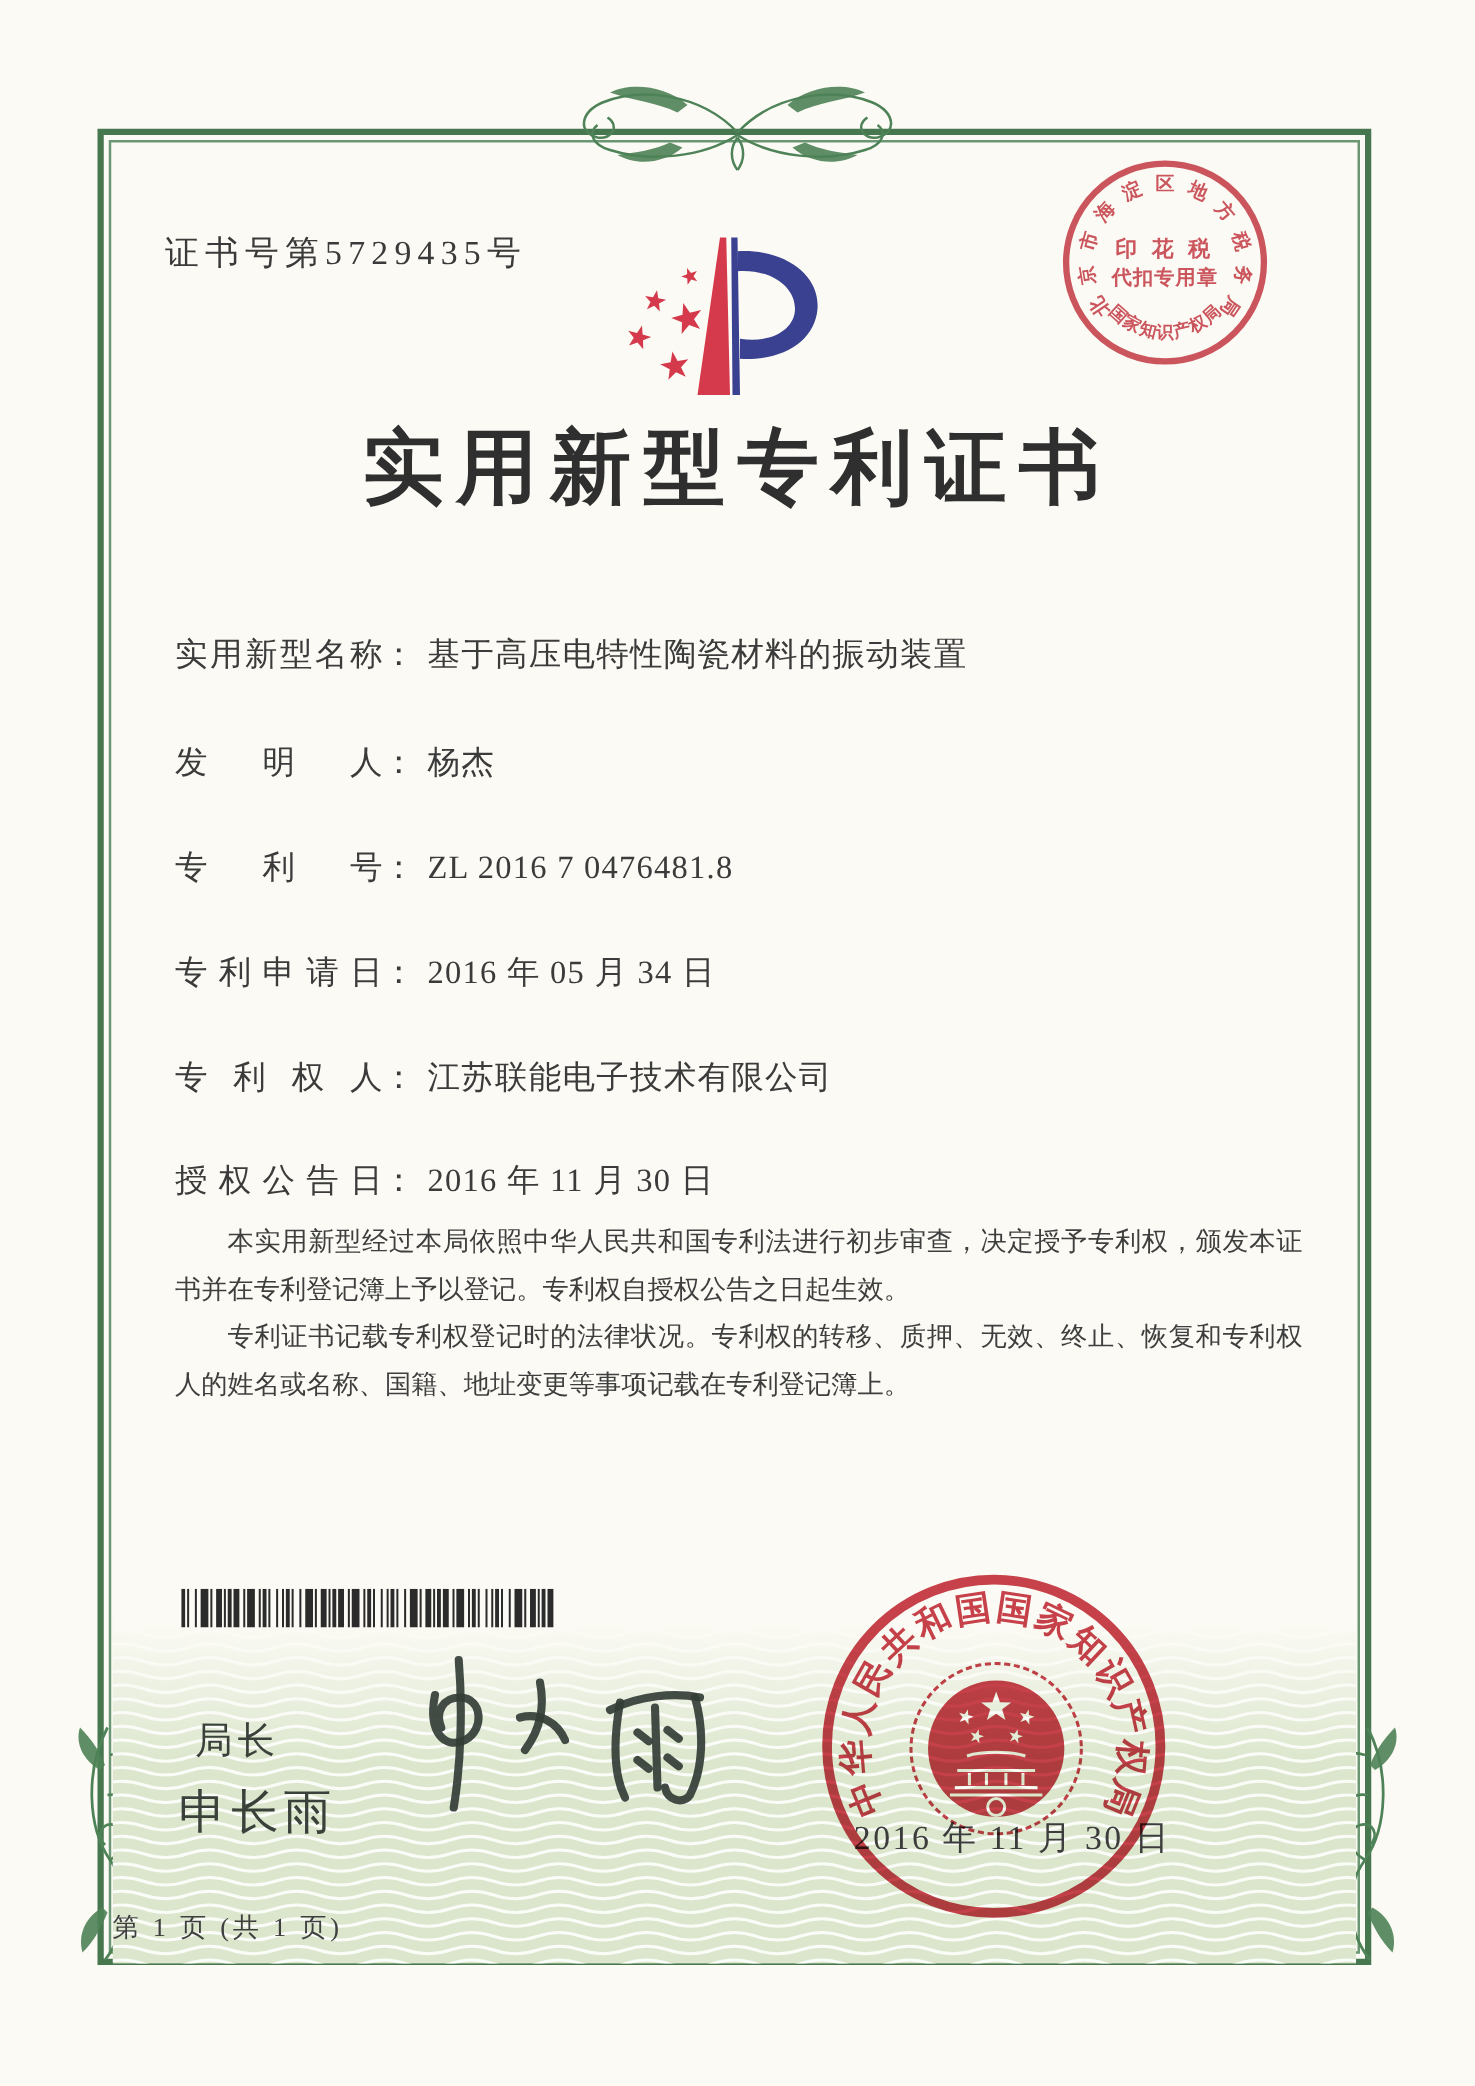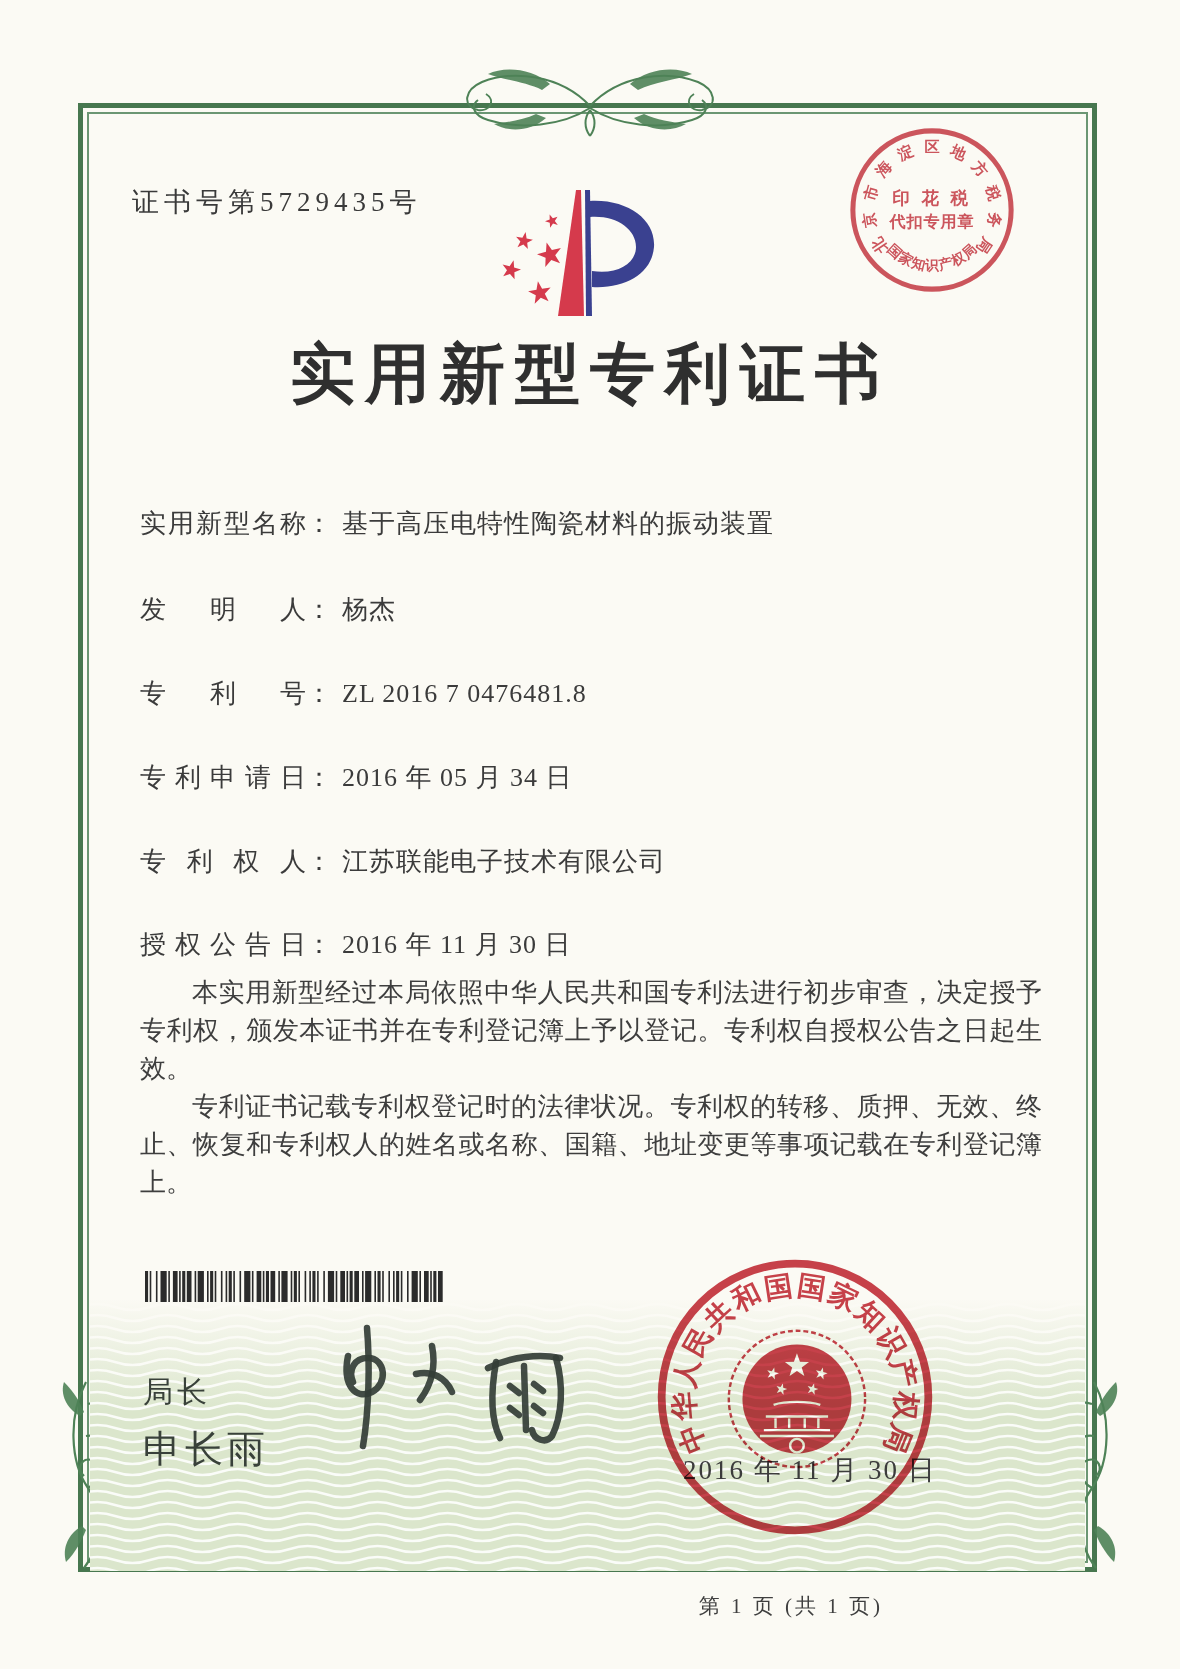--- a/index.html
+++ b/index.html
@@ -22,32 +22,32 @@
   .tax-stamp{position:absolute;left:840px;top:118px;width:184px;height:184px;opacity:.92;}
   .logo{position:absolute;left:498px;top:175px;width:164px;height:148px;}
   .title{position:absolute;left:0;top:330px;width:100%;margin:0;text-align:center;
          font-size:65px;font-weight:bold;letter-spacing:10px;color:#2f2f2f;}
   .fields{position:absolute;left:0;top:0;}
   .frow{position:absolute;left:140px;white-space:nowrap;font-size:26px;color:#3b3b3b;}
   .flabel{display:inline-flex;justify-content:space-between;width:166px;vertical-align:bottom;}
   .fcolon{margin:0 2px 0 0;}
   .fvalue{margin-left:8px;letter-spacing:1px;}
   .body-text{position:absolute;left:140px;top:974px;width:902px;}
-  .body-text p{margin:0;font-size:26px;line-height:38px;text-align:justify;
+  .body-text p{margin:0;font-size:21px;line-height:38px;text-align:justify;
                text-indent:2em;color:#3e3e3e;font-family:Liberation Serif, serif;}
   .barcode{position:absolute;left:145px;top:1271px;width:302px;height:31px;}
-  .director-label{position:absolute;left:143px;top:1372px;font-size:30px;letter-spacing:4px;
+  .director-label{position:absolute;left:156px;top:1372px;font-size:30px;letter-spacing:4px;
                   color:#39413a;font-family:Liberation Sans, sans-serif;}
   .director-name{position:absolute;left:143px;top:1424px;font-size:38px;letter-spacing:4px;
                  color:#39413a;font-family:"Liberation Sans","DejaVu Sans",sans-serif;}
   .signature{position:absolute;left:320px;top:1312px;width:260px;height:150px;}
   .issue-date{position:absolute;left:683px;top:1452px;font-size:27px;letter-spacing:2px;color:#3c3c3c;}
   .seal{position:absolute;left:649px;top:1251px;width:292px;height:292px;
         mix-blend-mode:multiply;opacity:.92;}
-  .footer{position:absolute;left:90px;top:1592px;width:793px;text-align:right;
+  .footer{position:absolute;left:90px;top:1528px;width:793px;text-align:left;
           font-size:21px;letter-spacing:3px;color:#3f3f3f;}
 </style>
 </head>
 <body>
 
 <div class="page">
 
   <div class="frame-outer"></div>
   <div class="frame-inner"></div>
 

